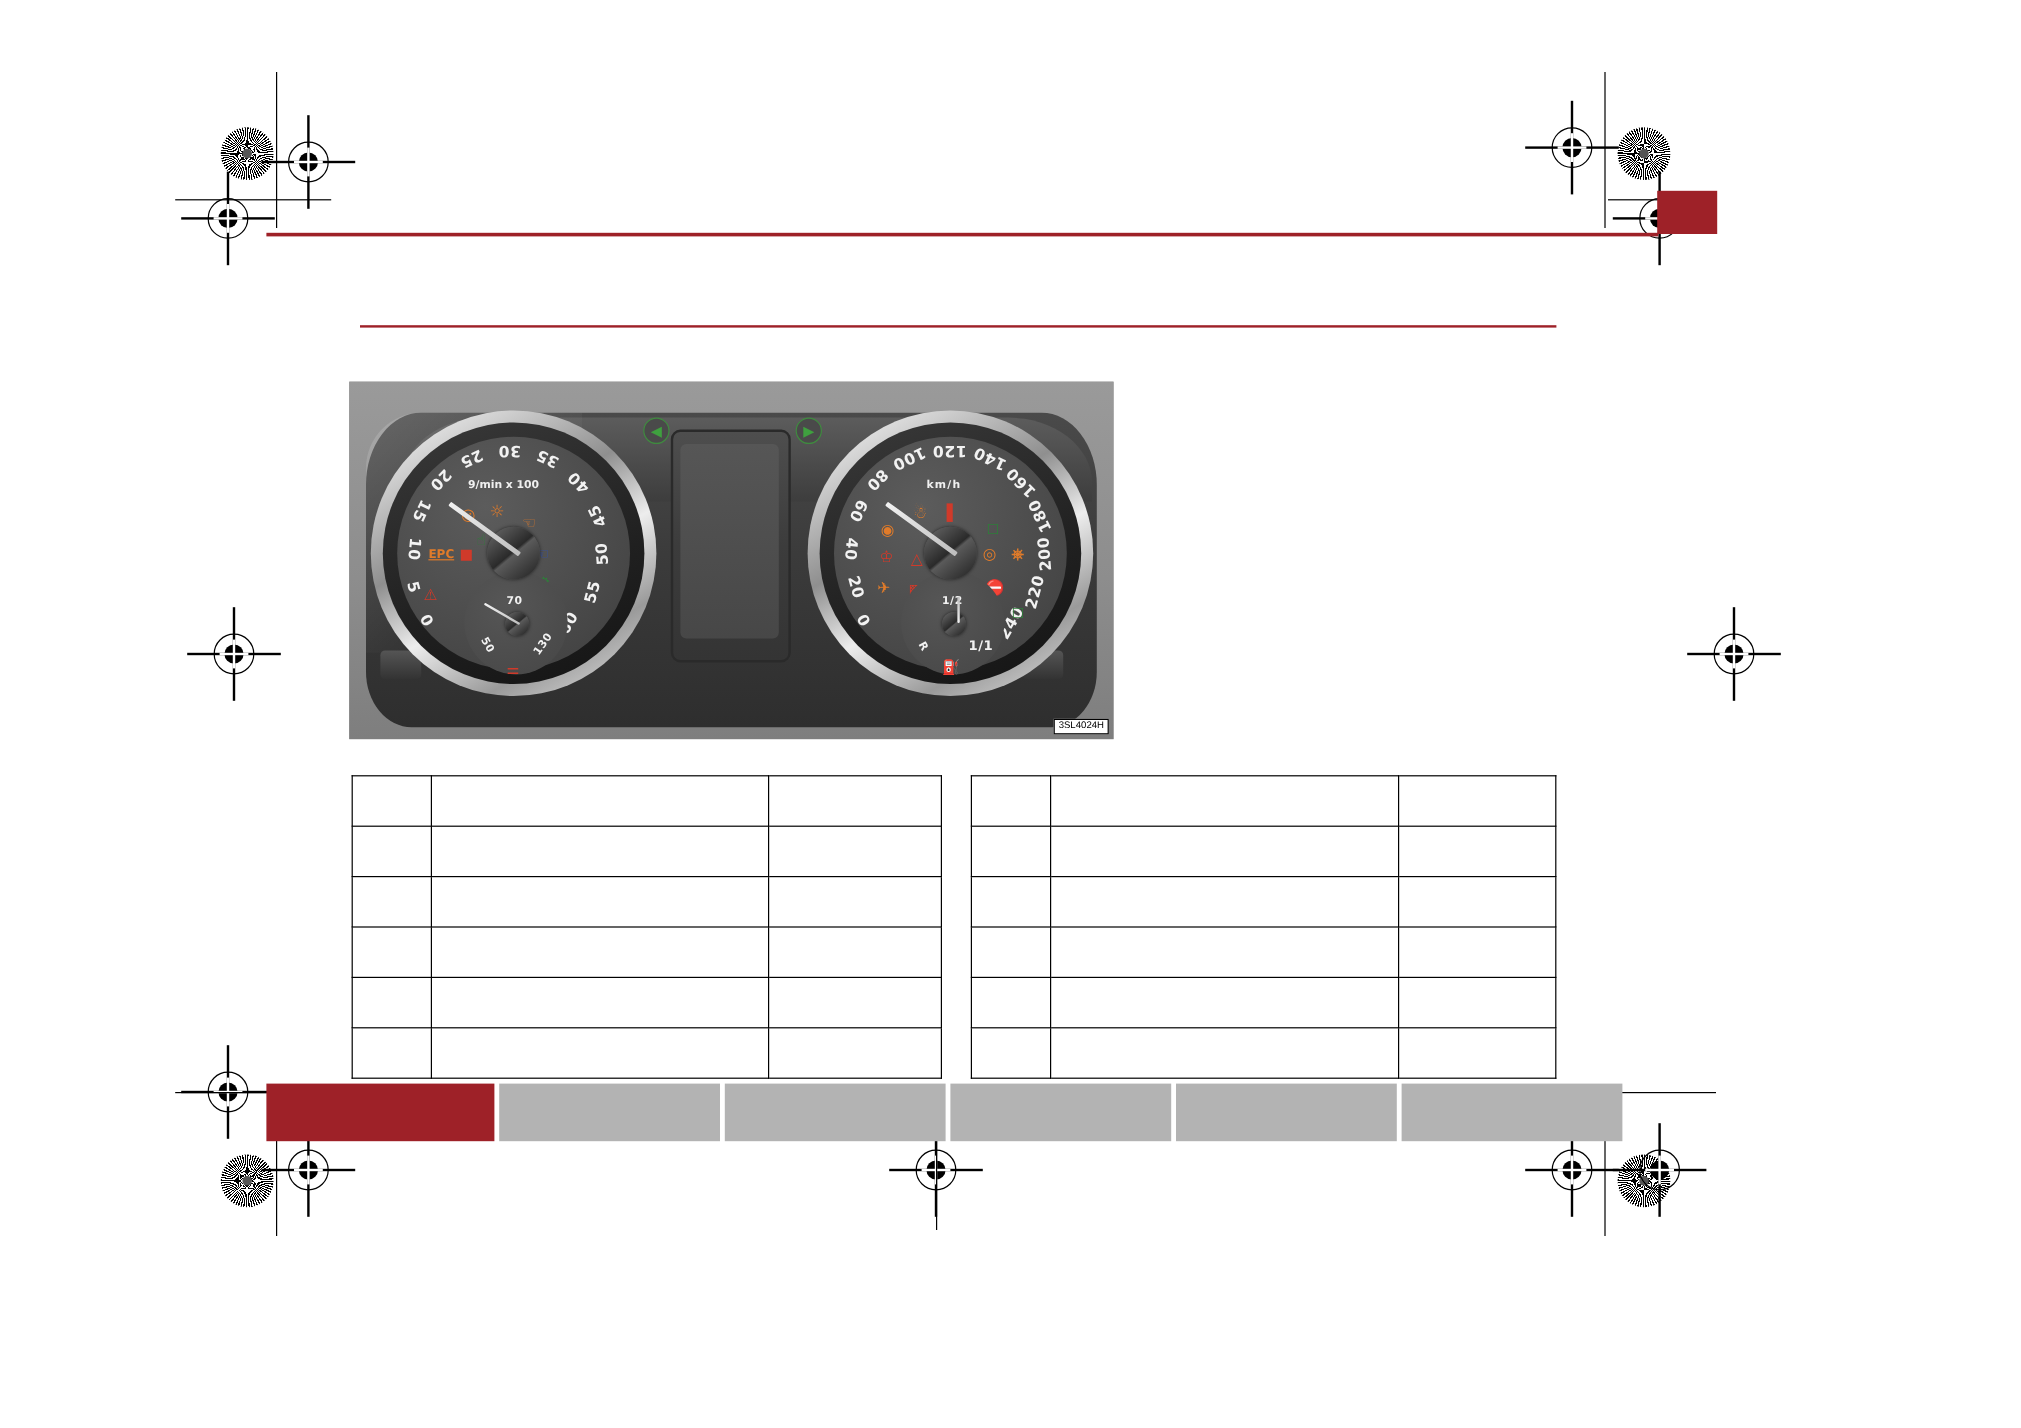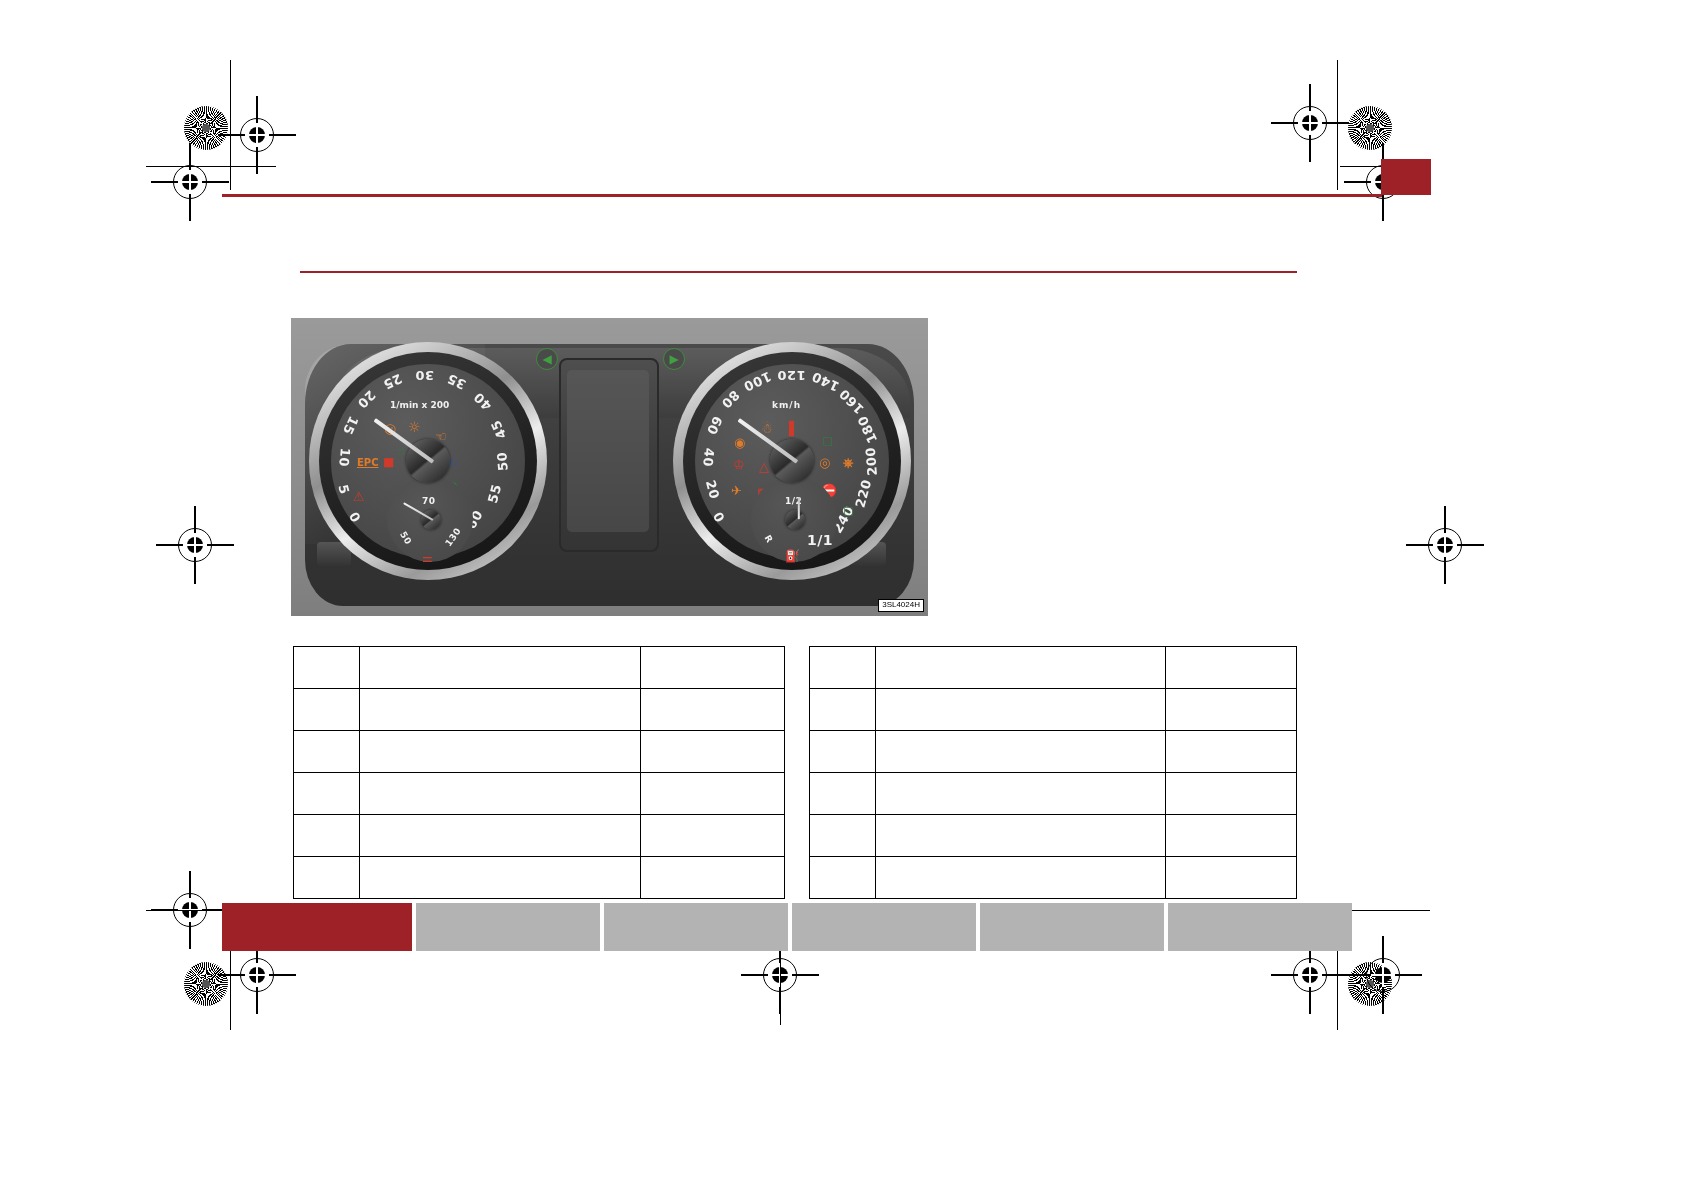--- a/index.html
+++ b/index.html
@@ -272,21 +272,21 @@
 
     <div class="stalk" style="left:26px;top:224px;width:34px;height:24px;"></div>
 
     <div class="stalk" style="left:561px;top:224px;width:34px;height:24px;"></div>
 
     <div>
       <div class="bezel" style="left:18px;top:24px;width:238px;height:238px;"></div>
       <div class="bezel-in" style="left:28px;top:34px;width:218px;height:218px;"></div>
       <div class="face" style="left:40px;top:46px;width:194px;height:194px;"></div>
 
-      <div class="unit-label" style="left:99px;top:82px;font-size:9px;">1/min x 200</div>
+      <div class="unit-label" style="left:99px;top:82px;font-size:9px;">9/min x 100</div>
 
       <div class="tick-label" style="left:59px;top:192px;font-size:13px;transform:rotate(60deg);">0</div>
       <div class="tick-label" style="left:48px;top:164px;font-size:13px;transform:rotate(75deg);">5</div>
       <div class="tick-label" style="left:44px;top:132px;font-size:13px;transform:rotate(95deg);">10</div>
       <div class="tick-label" style="left:50px;top:100px;font-size:13px;transform:rotate(115deg);">15</div>
       <div class="tick-label" style="left:66px;top:74px;font-size:13px;transform:rotate(135deg);">20</div>
       <div class="tick-label" style="left:92px;top:56px;font-size:13px;transform:rotate(155deg);">25</div>
       <div class="tick-label" style="left:124px;top:50px;font-size:13px;transform:rotate(180deg);">30</div>
       <div class="tick-label" style="left:156px;top:56px;font-size:13px;transform:rotate(205deg);">35</div>
       <div class="tick-label" style="left:182px;top:76px;font-size:13px;transform:rotate(225deg);">40</div>
@@ -359,21 +359,21 @@
       <div class="tell" style="left:552px;top:138px;font-size:13px;color:#e07b2a;">⎈</div>
       <div class="tell" style="left:440px;top:166px;font-size:13px;color:#e07b2a;">✈</div>
       <div class="tell" style="left:466px;top:168px;font-size:13px;color:#d03a2a;">▩</div>
       <div class="tell" style="left:530px;top:166px;font-size:13px;color:#d03a2a;">⛔</div>
       <div class="tell" style="left:552px;top:186px;font-size:13px;color:#2f7d3a;">◻</div>
 
       <div>
         <div class="face" style="left:460px;top:158px;width:86px;height:86px;background:radial-gradient(circle at 40% 32%,#565656,#464646);"></div>
         <div class="tick-label" style="left:474px;top:216px;font-size:9px;transform:rotate(60deg);">R</div>
         <div class="tick-label" style="left:494px;top:178px;font-size:9px;">1/2</div>
-        <div class="tick-label" style="left:516px;top:214px;font-size:14px;">1/1</div>
+        <div class="tick-label" style="left:516px;top:214px;font-size:11px;">1/1</div>
         <div class="hub" style="left:494px;top:192px;width:20px;height:20px;"></div>
         <div class="needle" style="left:486px;top:178px;width:22px;height:2.4px;transform:rotate(-90deg);"></div>
         <div class="tell" style="left:494px;top:232px;font-size:12px;color:#e07b2a;">⛽</div>
       </div>
 
       <div class="hub" style="left:479px;top:121px;width:44px;height:44px;"></div>
       <div class="needle" style="left:434px;top:142px;width:72px;height:4px;transform:rotate(36deg);"></div>
     </div>
 
     <div class="imgcode">3SL4024H</div>

